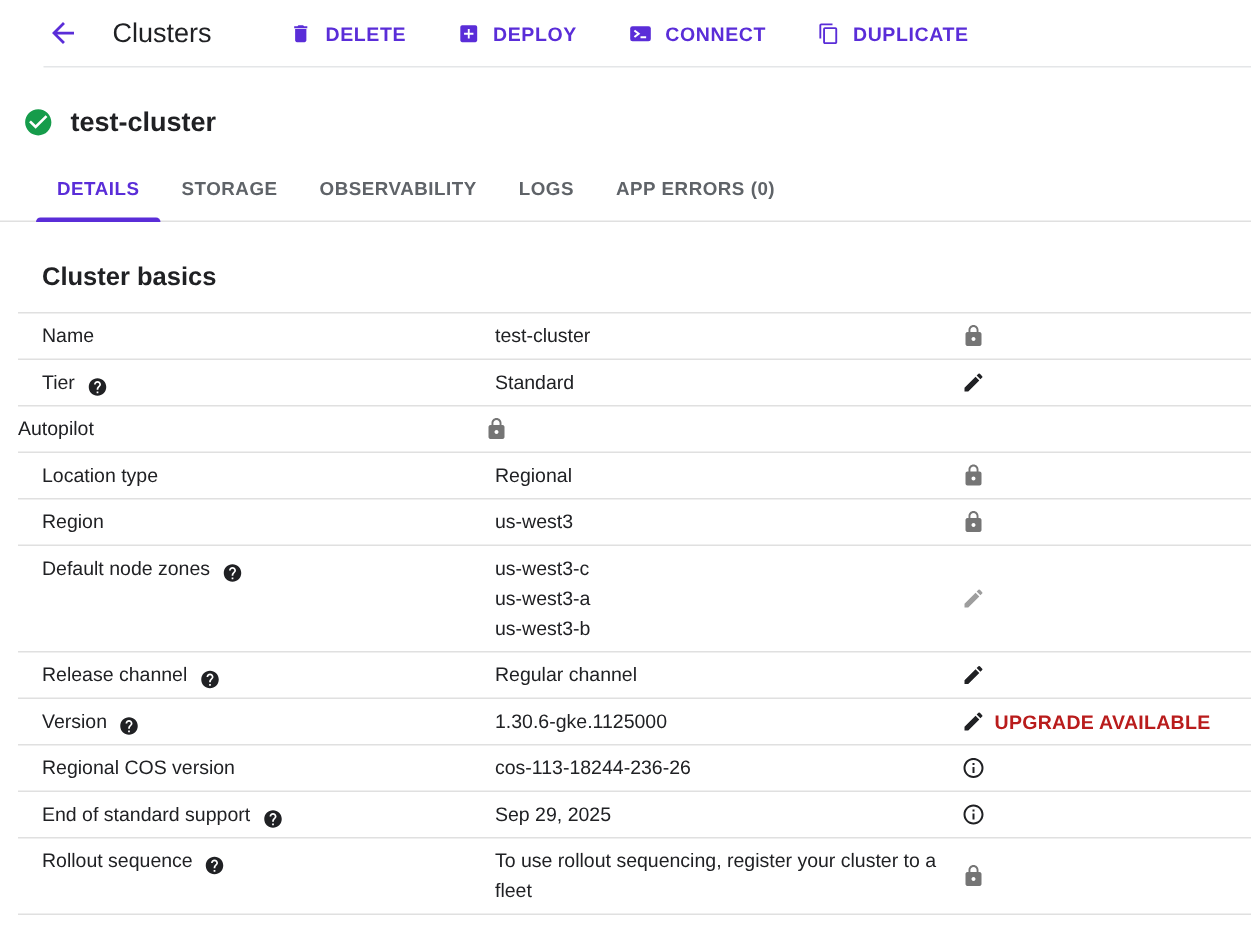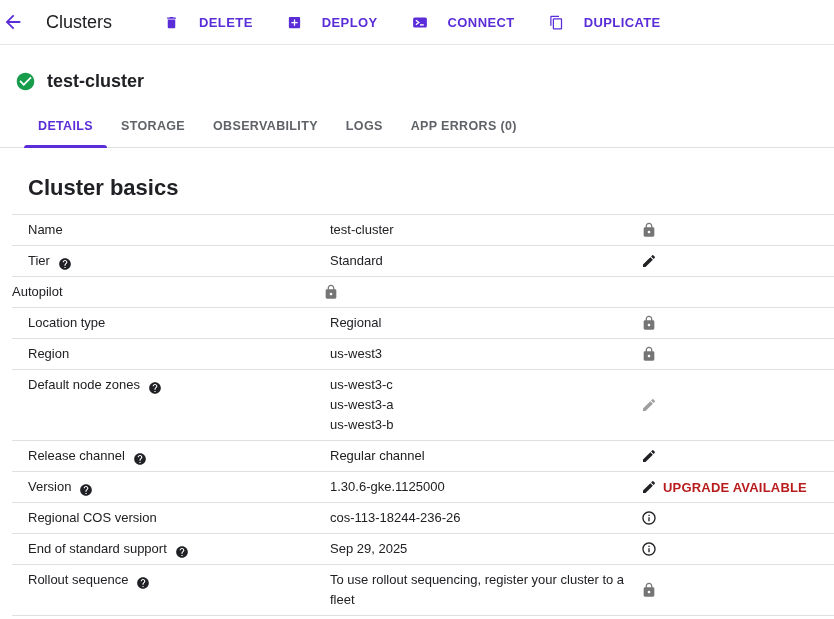--- a/index.html
+++ b/index.html
@@ -12,40 +12,41 @@
   }
   svg { display: block; }
 
   
   .toolbar {
     display: flex;
     align-items: center;
     height: 45px;
     border-bottom: 1px solid #e4e6e8;
     padding-left: 2px;
+    margin-left: 29px;
   }
   .icon-btn {
     background: none; border: none; cursor: pointer;
     display: flex; align-items: center; justify-content: center;
     padding: 0;
   }
   .toolbar-title {
     font-size: 18px;
     color: #202124;
     margin-left: 22px;
     font-weight: 400;
   }
   .toolbar-actions {
     display: flex;
     align-items: center;
     margin-left: 40px;
     gap: 10px;
   }
   .tb-btn {
-    display: flex; align-items: center; gap: 20px;
+    display: flex; align-items: center; gap: 9px;
     background: none; border: none; cursor: pointer;
     color: var(--accent);
     font-family: "Liberation Sans", sans-serif;
     font-size: 13px; font-weight: 700; letter-spacing: 0.4px;
     padding: 8px 12px;
   }
 
   
   .cluster-header {
     display: flex; align-items: center; gap: 11px;
@@ -71,21 +72,21 @@
   .tab.active { color: var(--accent); }
   .tab.active::after {
     content: "";
     position: absolute; left: 0; right: 0; bottom: -1px;
     height: 3px; background: var(--accent);
     border-radius: 3px 3px 0 0;
   }
 
   
   .section-title {
-    font-size: 22px; font-weight: 700;
+    font-size: 17px; font-weight: 700;
     margin: 27px 0 13px 28px;
     color: #202124;
   }
 
   
   .basics-table { margin-left: 12px; border-top: 1px solid #e0e0e0; }
   .row {
     display: flex; align-items: flex-start;
     border-bottom: 1px solid #e0e0e0;
     padding: 5px 0;

